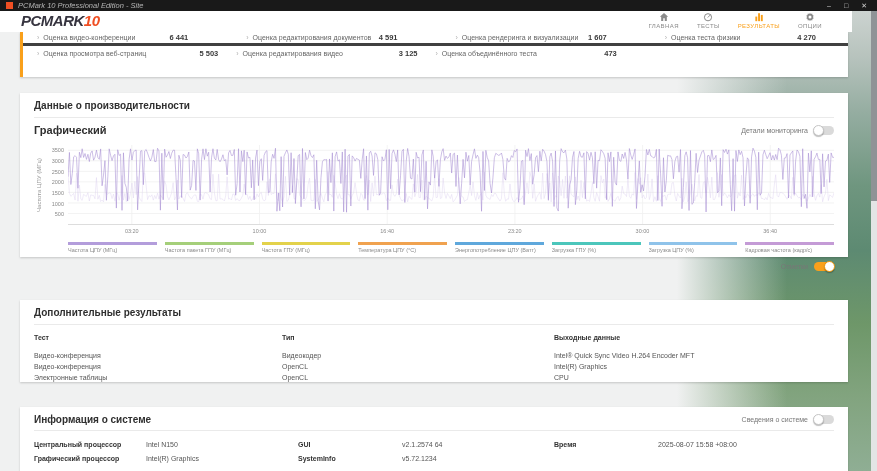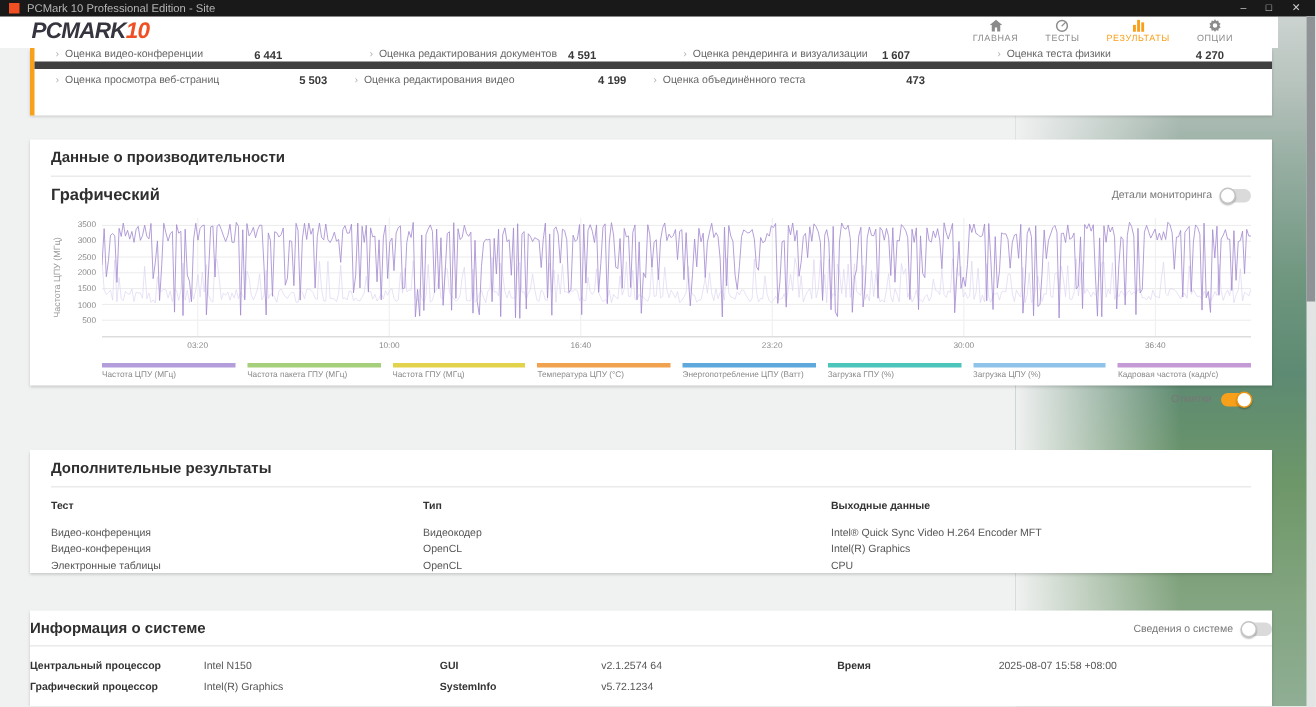--- a/index.html
+++ b/index.html
@@ -11,44 +11,44 @@
   .bg-scene { position:absolute; top:11px; right:0; width:200px; height:460px;
     background:
       linear-gradient(90deg, #f0f1f1 0%, rgba(240,241,241,0) 55%),
       linear-gradient(180deg, #ccd3d0 0%, #b7c3bd 10%, #95ada1 22%, #6f967f 38%, #5d8a72 52%, #6e9769 68%, #82a47f 84%, #8fae94 100%);
   }
 
   
   .titlebar { position:absolute; top:0; left:0; width:877px; height:11px; background:#191919;
     display:flex; align-items:center; gap:5px; padding:0 6px; z-index:40; }
   .app-icon { width:7px; height:7px; background:#f04f23; flex:0 0 auto; }
-  .tb-title { color:#b5b5b5; font-size:7.5px; flex:1; white-space:nowrap; overflow:hidden; }
+  .tb-title { color:#b5b5b5; font-size:7.5px; flex:1; white-space:nowrap; overflow:hidden;font-style:italic; }
   .win-controls { display:flex; gap:13px; color:#cfcfcf; font-size:7px; padding-right:4px; }
   .win-controls span { cursor:pointer; line-height:11px; }
 
   
   .header { position:absolute; top:11px; left:0; width:852px; height:21px; background:#ffffff; z-index:10; }
   .logo { position:absolute; left:21px; top:1px; font-size:15px; font-weight:bold; font-style:italic; letter-spacing:-0.5px; white-space:nowrap; }
   .logo-p1 { color:#36343f; } .logo-p2 { color:#f04f23; }
   .nav { position:absolute; right:30px; top:1px; display:flex; gap:18px; }
   .nav-item { display:flex; flex-direction:column; align-items:center; gap:1px; color:#8b8b8b; cursor:pointer; }
   .nav-item.active { color:#f9a01b; }
   .nav-icon svg { width:10px; height:10px; display:block; }
   .nav-label { font-size:6px; letter-spacing:0.4px; white-space:nowrap; }
 
   
   .card { position:absolute; left:20px; width:828px; background:#fff; box-shadow:0 1px 2px rgba(0,0,0,0.18); z-index:5; }
   .card-scores { top:32px; height:45px; border-left:3px solid #f9a01b; }
   .card-perf   { top:93px; height:164px; padding:7px 14px; }
   .card-add    { top:300px; height:82px; padding:7px 14px; overflow:hidden; }
-  .card-sys    { top:407px; height:64px; padding:7px 0; overflow:hidden; }
+  .card-sys    { top:407px; height:64px; padding:7px 14px; overflow:hidden; }
 
   
   .score-row { display:grid; grid-template-columns:repeat(4,1fr); height:14px; align-items:center; padding:0 14px; }
-  .score-row.first { border-bottom:5px solid #404040;gap:40px; }
+  .score-row.first { border-bottom:3px solid #404040;gap:40px; }
   .score-cell { display:flex; align-items:center; gap:4px; font-size:7px; color:#666; padding-right:18px; cursor:pointer; }
   .score-chevron { color:#b0b0b0; font-size:7px; }
   .score-value { margin-left:auto; font-weight:bold; color:#3a3a3a; font-size:7.5px; }
 
   
   .section-heading { font-size:10px; font-weight:bold; color:#2f2f2f; padding-bottom:6px; border-bottom:1px solid #eaeaea; }
   .heading-row { display:flex; align-items:center; border-bottom:1px solid #eaeaea; padding-bottom:5px; }
   .heading-row .section-heading { border:none; padding-bottom:0; }
   .right-toggle { margin-left:auto; display:flex; align-items:center; gap:6px; font-size:7px; color:#777; }
 
@@ -181,21 +181,21 @@
     </div>
     <div class="score-row">
       <div class="score-cell">
         <span class="score-chevron">›</span>
         <span>Оценка просмотра веб-страниц</span>
         <span class="score-value">5 503</span>
       </div>
       <div class="score-cell">
         <span class="score-chevron">›</span>
         <span>Оценка редактирования видео</span>
-        <span class="score-value">4 199</span>
+        <span class="score-value">3 125</span>
       </div>
       <div class="score-cell">
         <span class="score-chevron">›</span>
         <span>Оценка объединённого теста</span>
         <span class="score-value">473</span>
       </div>
       <div></div>
     </div>
   </div>
 

